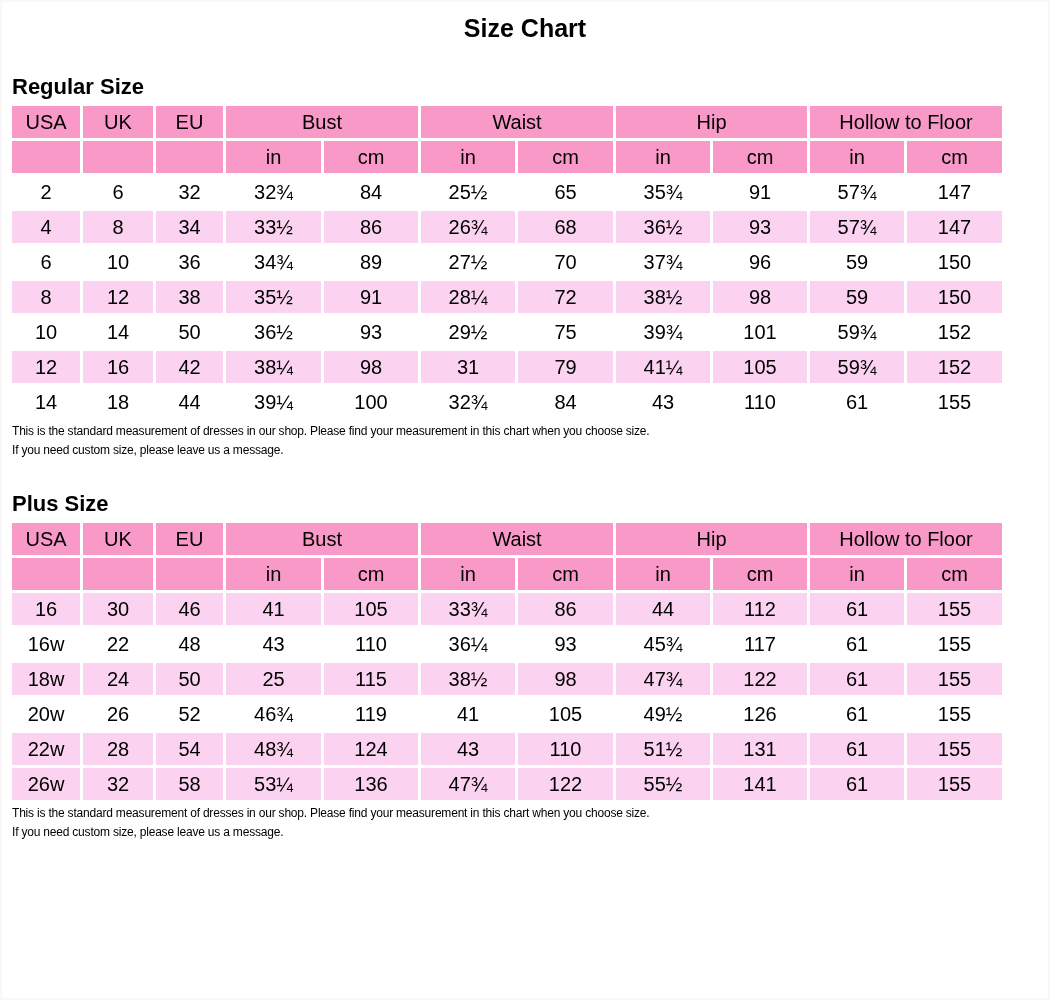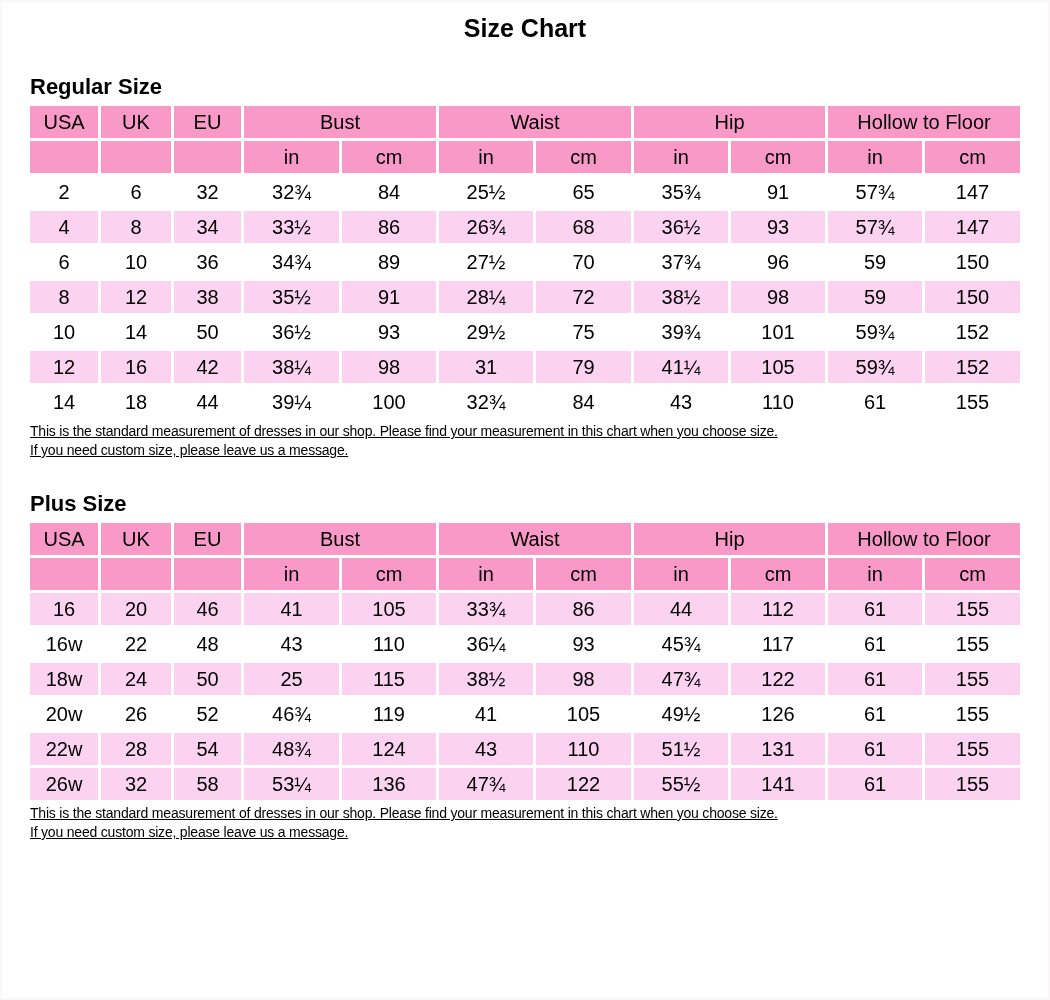--- a/index.html
+++ b/index.html
@@ -12,40 +12,39 @@
   body{
     width:1050px;height:1000px;background:#fff;color:var(--text);
     font-family:"Liberation Sans", sans-serif;
     box-shadow: inset 0 0 0 2px #faf7f8;
     overflow:hidden;
   }
   .title{
     margin:0;padding-top:13px;height:30px;line-height:30px;
     text-align:center;font-size:25px;font-weight:bold;
   }
-  .size-section{margin:0 27px;}
+  .size-section{margin:0 9px;}
   .section-heading{
     font-size:22px;font-weight:bold;line-height:26px;
     margin:31px 0 3px 3px;
   }
   table.size-table{
     border-collapse:separate;border-spacing:3px;
     table-layout:fixed;width:996px;
   }
   .size-table th,.size-table td{
     height:32px;padding:0;text-align:center;vertical-align:middle;
     font-size:20px;white-space:nowrap;overflow:hidden;
   }
   .size-table thead th{background:var(--header-pink);font-weight:normal;}
   .size-table tr.row-pink td{background:var(--row-pink);}
   .size-table tr.row-white td{background:var(--row-white);}
   .note{
-    margin:1px 0 0 3px;font-size:14px;line-height:19px;
+    margin:1px 0 0 3px;font-size:12px;line-height:19px;
     letter-spacing:-0.2px;
-    text-decoration:underline;
   }
 </style>
 </head>
 <body>
 
 <div class="page">
   <h1 class="title">Size Chart</h1>
   <div id="tables-container">
   <section class="size-section">
     <h2 class="section-heading">Regular Size</h2>
@@ -220,21 +219,21 @@
               <th>cm</th>
               <th>in</th>
               <th>cm</th>
               <th>in</th>
               <th>cm</th>
             </tr>
       </thead>
       <tbody>
             <tr class="row-pink">
               <td>16</td>
-              <td>20</td>
+              <td>30</td>
               <td>46</td>
               <td>41</td>
               <td>105</td>
               <td>33¾</td>
               <td>86</td>
               <td>44</td>
               <td>112</td>
               <td>61</td>
               <td>155</td>
             </tr>

